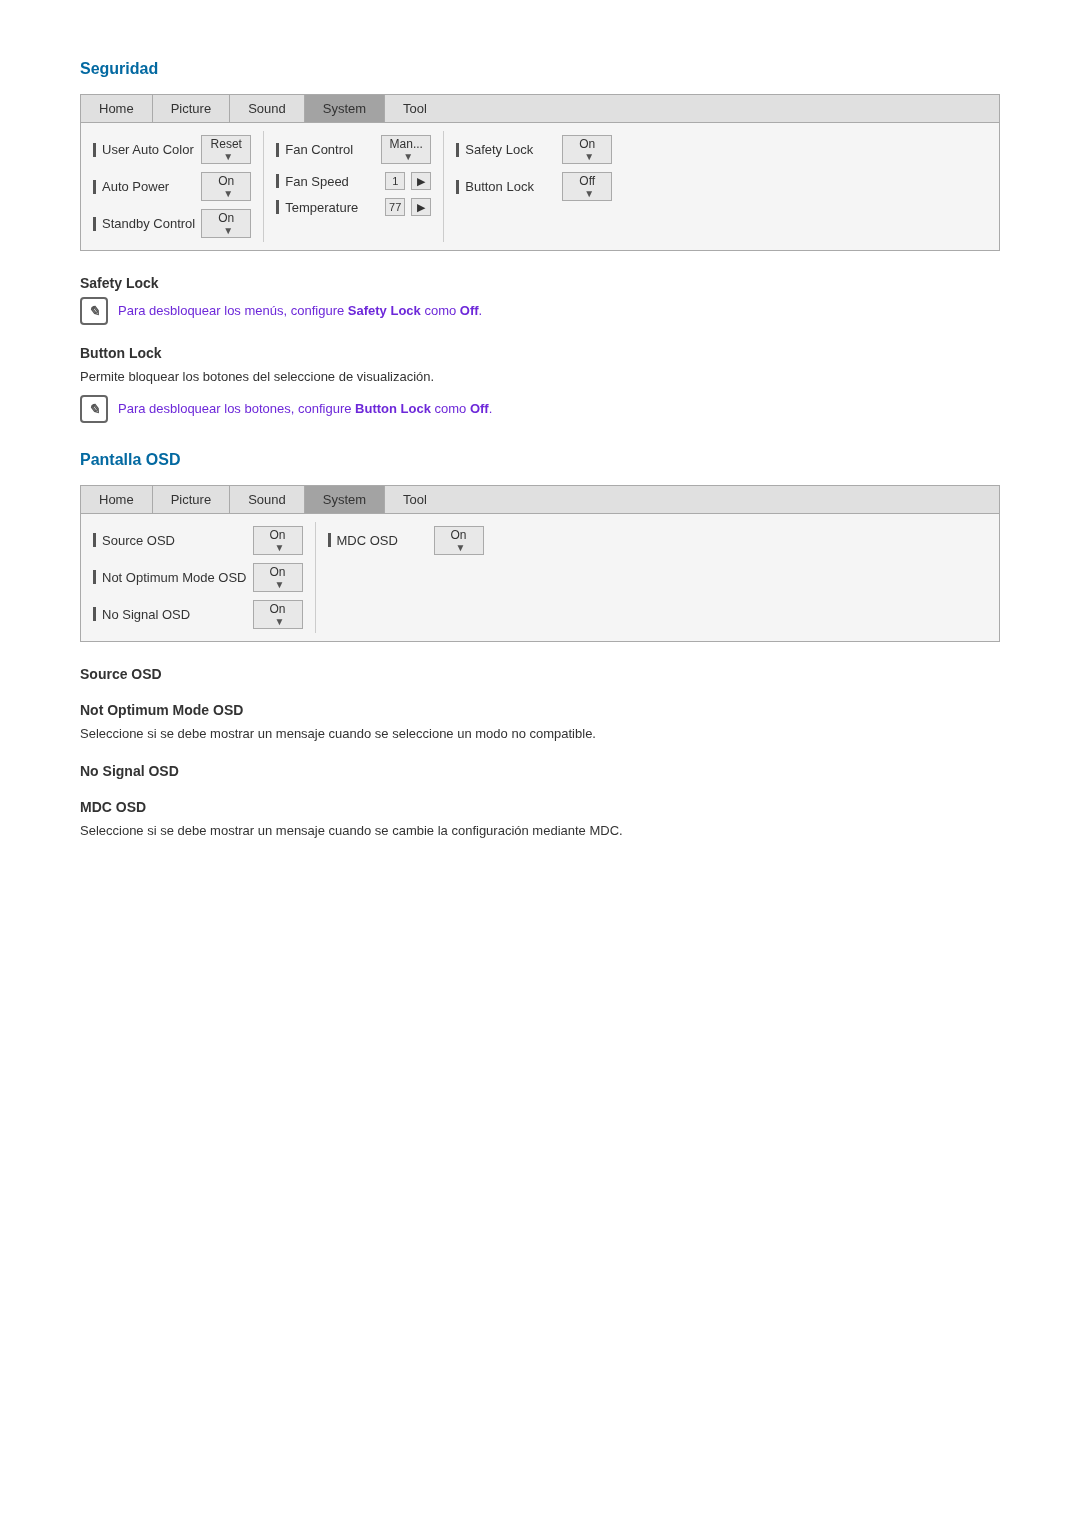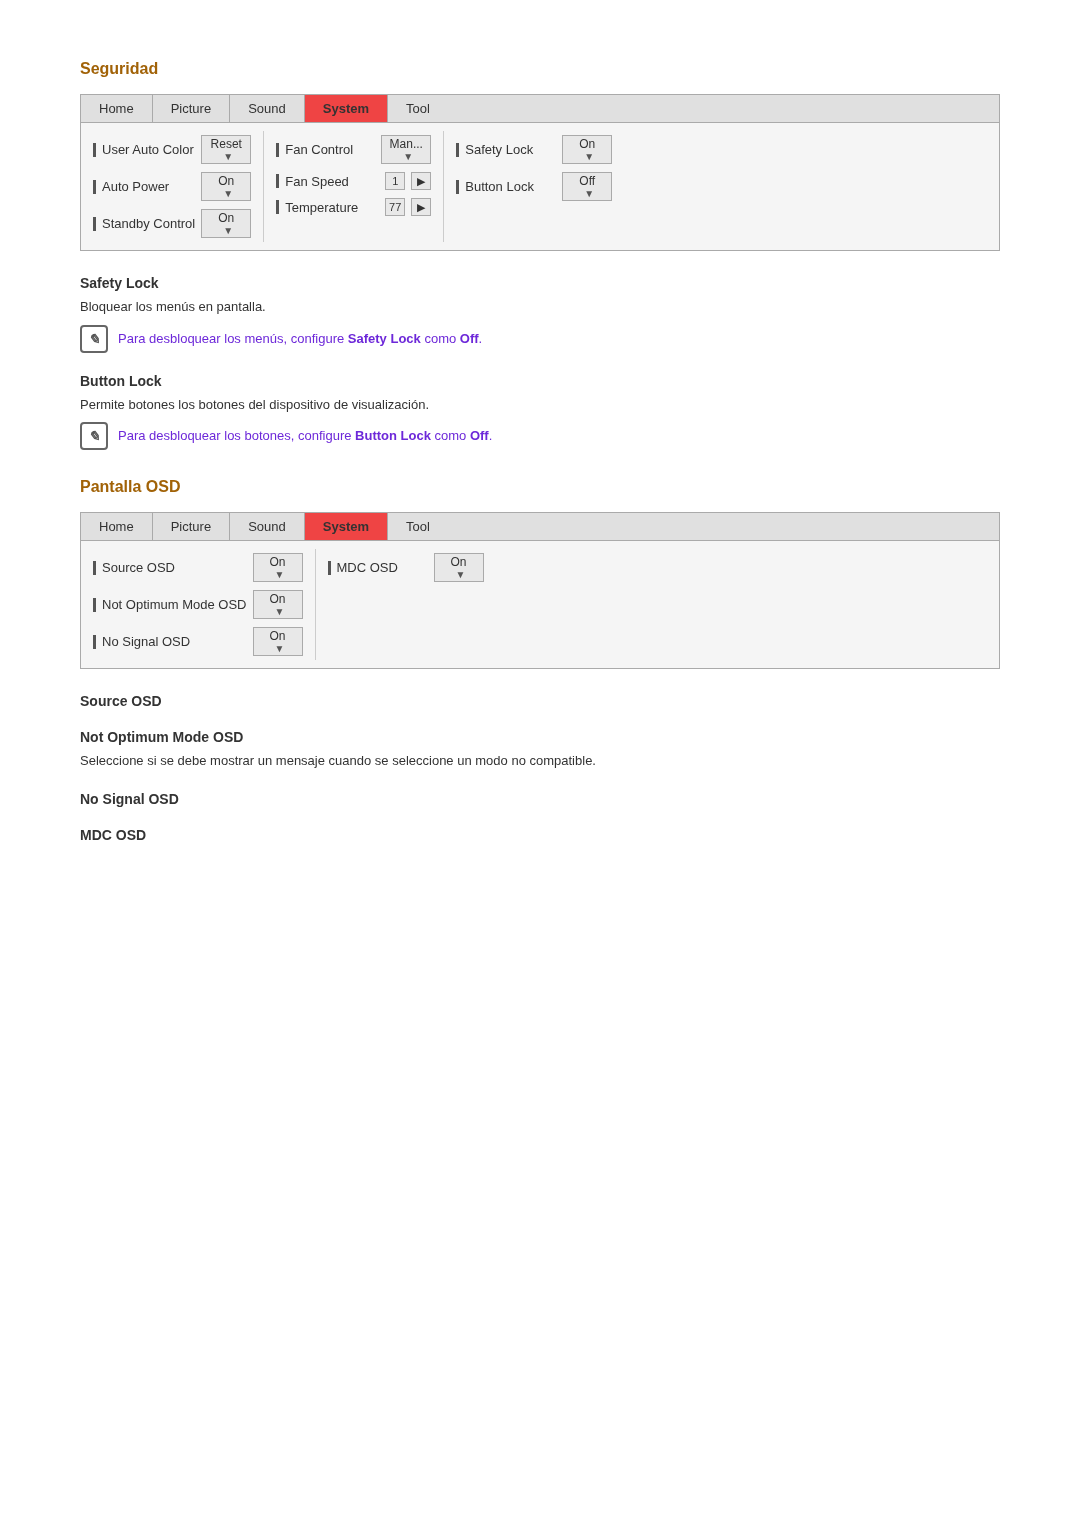--- a/index.html
+++ b/index.html
@@ -6,21 +6,21 @@
     body {
       font-family: Arial, sans-serif;
       background: #ffffff;
       color: #333;
       font-size: 14px;
       padding: 60px 80px;
       max-width: 1080px;
     }
 
     h2.section-title {
-      color: #a16207;
+      color: #0369a1;
       font-size: 16px;
       font-weight: bold;
       margin-bottom: 16px;
     }
 
     
     .menu-table-wrapper {
       border: 1px solid #aaa;
       margin-bottom: 24px;
       display: inline-block;
@@ -36,22 +36,22 @@
 
     .menu-tab {
       padding: 6px 18px;
       font-size: 13px;
       color: #333;
       border-right: 1px solid #aaa;
       cursor: pointer;
     }
 
     .menu-tab.active {
-      background: #ef4444;
-      font-weight: bold;
+      background: #a3a3a3;
+      font-weight: normal;
     }
 
     .menu-tab:last-child {
       border-right: none;
     }
 
     .menu-body {
       display: flex;
       padding: 8px 0;
       background: #f5f5f5;
@@ -289,33 +289,32 @@
               <span class="arrow">▼</span>
             </div>
           </div>
         </div>
       </div>
     </div>
 
     
     <div class="content-section">
       <div class="sub-title">Safety Lock</div>
-      <p class="desc-text">Bloquear los menús en pantalla.</p>
       <div class="note-box">
         <div class="note-icon">✎</div>
         <div class="note-text">
           Para desbloquear los menús, configure <strong>Safety Lock</strong> como <strong>Off</strong>.
         </div>
       </div>
     </div>
 
     
     <div class="content-section">
       <div class="sub-title">Button Lock</div>
-      <p class="desc-text">Permite botones los botones del dispositivo de visualización.</p>
+      <p class="desc-text">Permite bloquear los botones del seleccione de visualización.</p>
       <div class="note-box">
         <div class="note-icon">✎</div>
         <div class="note-text">
           Para desbloquear los botones, configure <strong>Button Lock</strong> como <strong>Off</strong>.
         </div>
       </div>
     </div>
   </div>
 
   <div>
@@ -392,16 +391,17 @@
     </div>
 
     
     <div class="content-section">
       <div class="sub-title">No Signal OSD</div>
     </div>
 
     
     <div class="content-section">
       <div class="sub-title">MDC OSD</div>
+      <p class="desc-text">Seleccione si se debe mostrar un mensaje cuando se cambie la configuración mediante MDC.</p>
     </div>
   </div>
 
 </div>
 
 </body></html>

